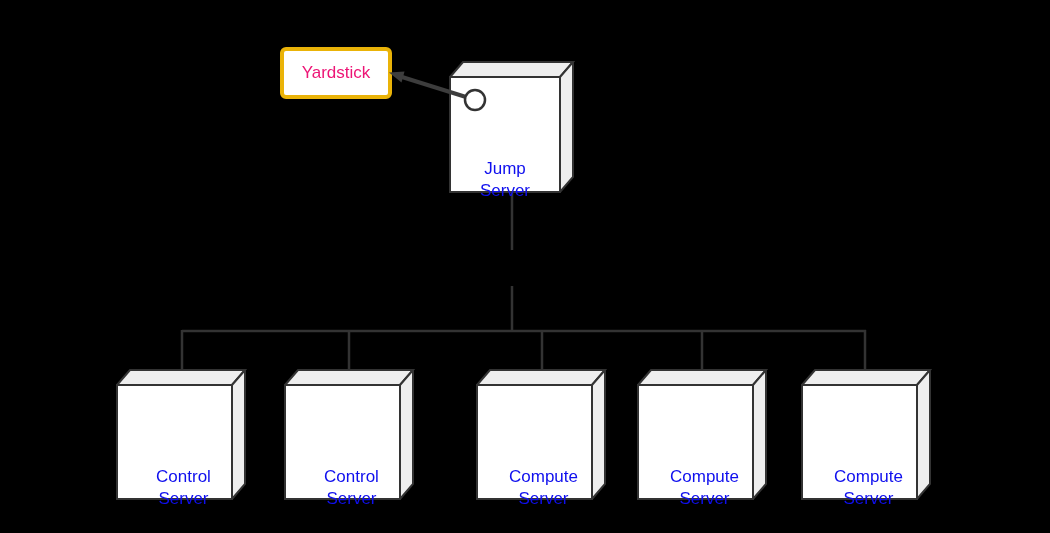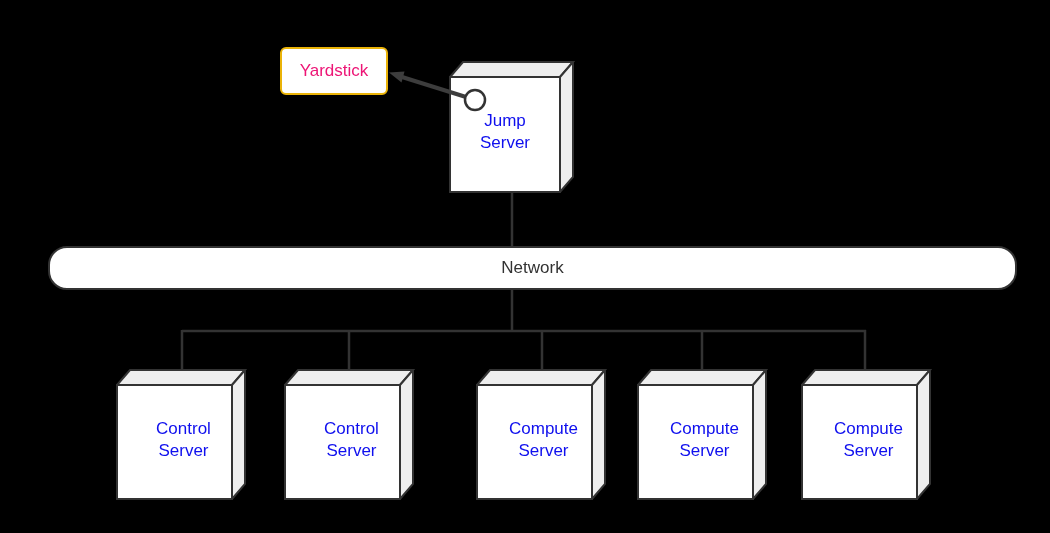--- a/index.html
+++ b/index.html
@@ -20,26 +20,27 @@
   #overlay { z-index: 4; }
   .node { position: absolute; z-index: 2; }
   .box3d-svg { position: absolute; z-index: 2; }
   .box-label {
     position: absolute;
     z-index: 3;
     text-align: center;
     font-size: 17px;
     line-height: 22px;
     color: #0f0fee;
+    margin-top: 48px;
   }
   .yardstick-node {
     left: 280px; top: 47px;
     width: 104px; height: 44px;
     background: #ffffff;
-    border: 2px solid #eab308;
+    border: 4px solid #eab308;
     border-radius: 6px;
     display: flex; align-items: center; justify-content: center;
     font-size: 17px;
     color: #ed1576;
   }
   .network-node {
     left: 48px; top: 246px;
     width: 965px; height: 40px;
     background: #ffffff;
     border: 2.5px solid #333333;
@@ -78,23 +79,20 @@
       <polygon fill="#eeeeee" points="1,16 14,1 124,1 111,16"></polygon>
       <polygon fill="#eeeeee" points="111,16 124,1 124,116 111,131"></polygon>
       <rect fill="#ffffff" x="1" y="16" width="110" height="115"></rect>
     </g>
   </svg>
   <div class="box-label jump-label">
     <div>Jump</div>
     <div>Server</div>
   </div>
 
-  <div class="node network-node">
-    <span>Network</span>
-  </div>
 
   <svg class="box3d-svg" style="left:116px; top:369px;" width="131" height="131" viewBox="0 0 131 131">
     <g stroke="#333333" stroke-width="2">
       <polygon fill="#eeeeee" points="1,16 14,1 129,1 116,16"></polygon>
       <polygon fill="#eeeeee" points="116,16 129,1 129,115 116,130"></polygon>
       <rect fill="#ffffff" x="1" y="16" width="115" height="114"></rect>
     </g>
   </svg>
   <div class="box-label srv-label" style="left:117px;">
     <div>Control</div>

